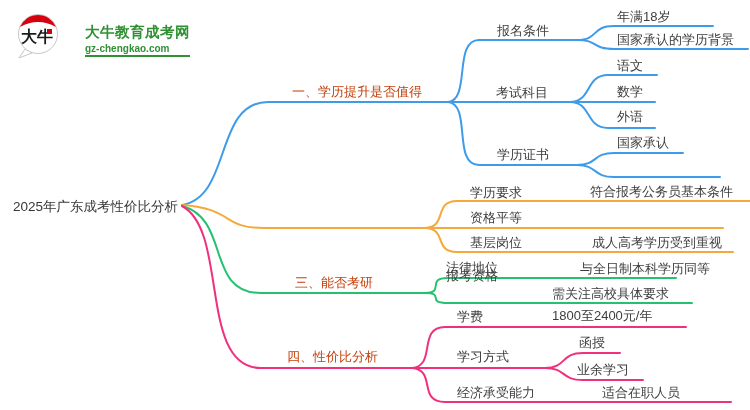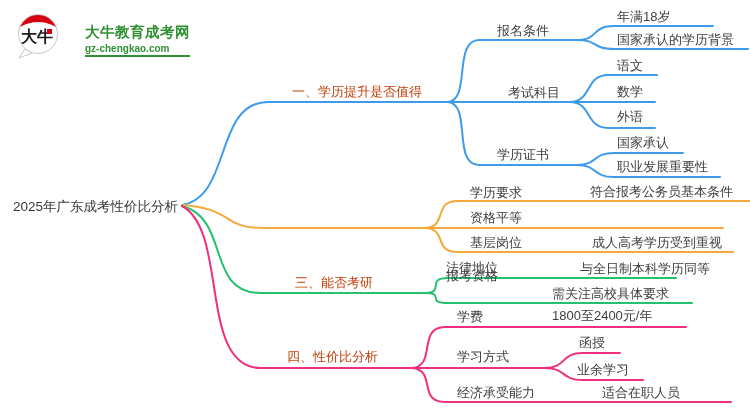--- a/index.html
+++ b/index.html
@@ -74,27 +74,26 @@
       <div class="logo-url">gz-chengkao.com</div>
     </div>
   </div>
 
   <div class="lbl root-lbl" style="left:13px;top:199px">2025年广东成考性价比分析</div>
 
   <div class="lbl branch-lbl" style="left:292px;top:85px">一、学历提升是否值得</div>
   <div class="lbl" style="left:497px;top:24px">报名条件</div>
   <div class="lbl" style="left:617px;top:10px">年满18岁</div>
   <div class="lbl" style="left:617px;top:33px">国家承认的学历背景</div>
-  <div class="lbl" style="left:508px;top:86px">考试科目</div>
+  <div class="lbl" style="left:496px;top:86px">考试科目</div>
   <div class="lbl" style="left:617px;top:59px">语文</div>
   <div class="lbl" style="left:617px;top:85px">数学</div>
   <div class="lbl" style="left:617px;top:110px">外语</div>
   <div class="lbl" style="left:497px;top:148px">学历证书</div>
   <div class="lbl" style="left:617px;top:136px">国家承认</div>
-  <div class="lbl" style="left:617px;top:160px">职业发展重要性</div>
 
   <div class="lbl" style="left:470px;top:186px">学历要求</div>
   <div class="lbl" style="left:590px;top:185px">符合报考公务员基本条件</div>
   <div class="lbl" style="left:470px;top:211px">资格平等</div>
   <div class="lbl" style="left:470px;top:236px">基层岗位</div>
   <div class="lbl" style="left:592px;top:236px">成人高考学历受到重视</div>
 
   <div class="lbl branch-lbl" style="left:295px;top:276px">三、能否考研</div>
   <div class="lbl" style="left:446px;top:261px">法律地位</div>
   <div class="lbl" style="left:580px;top:262px">与全日制本科学历同等</div>

